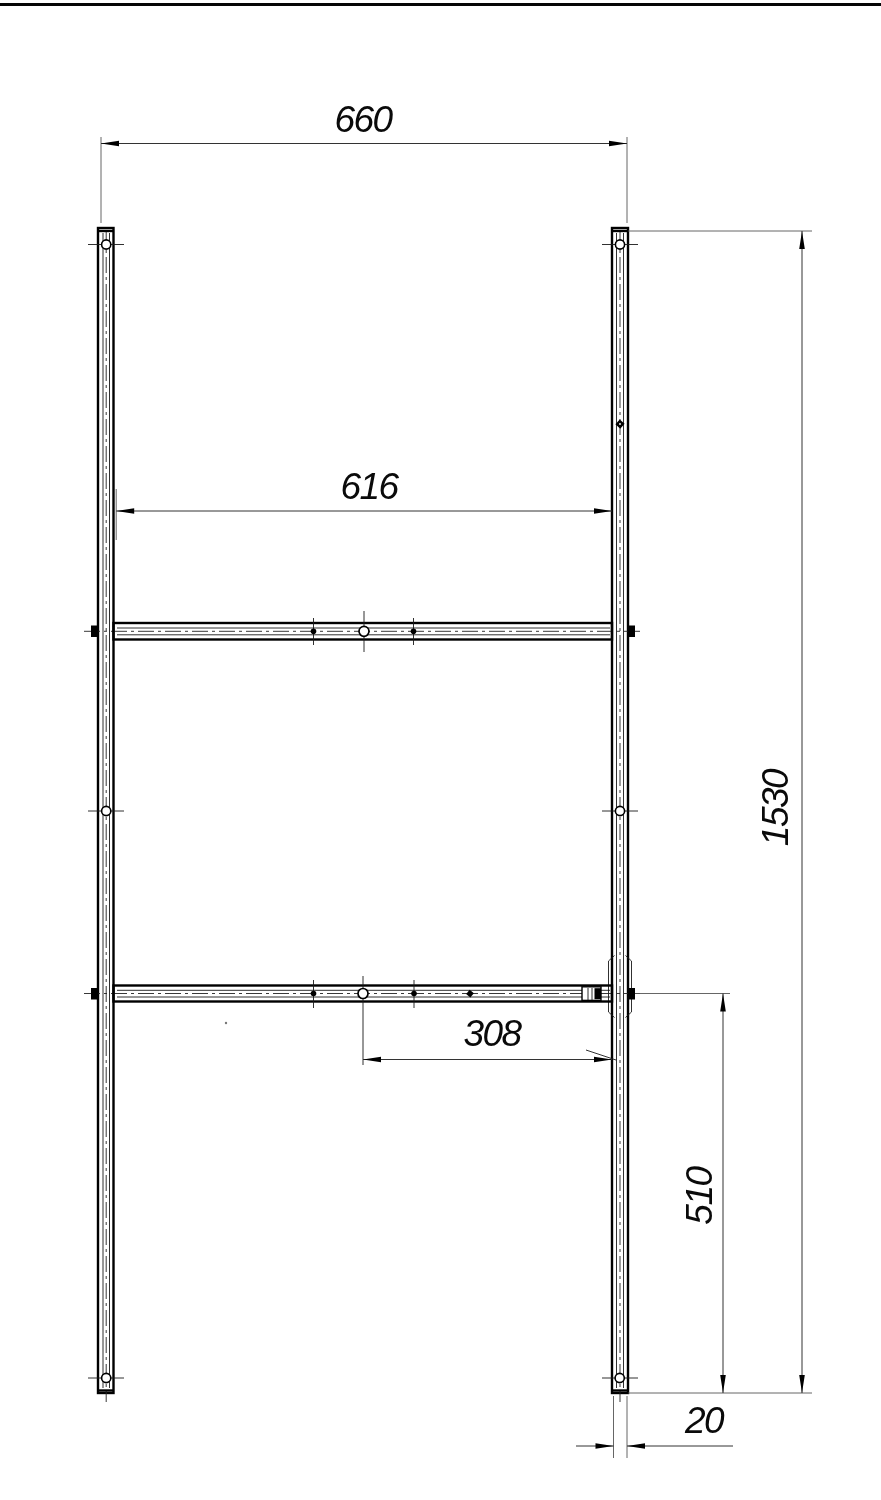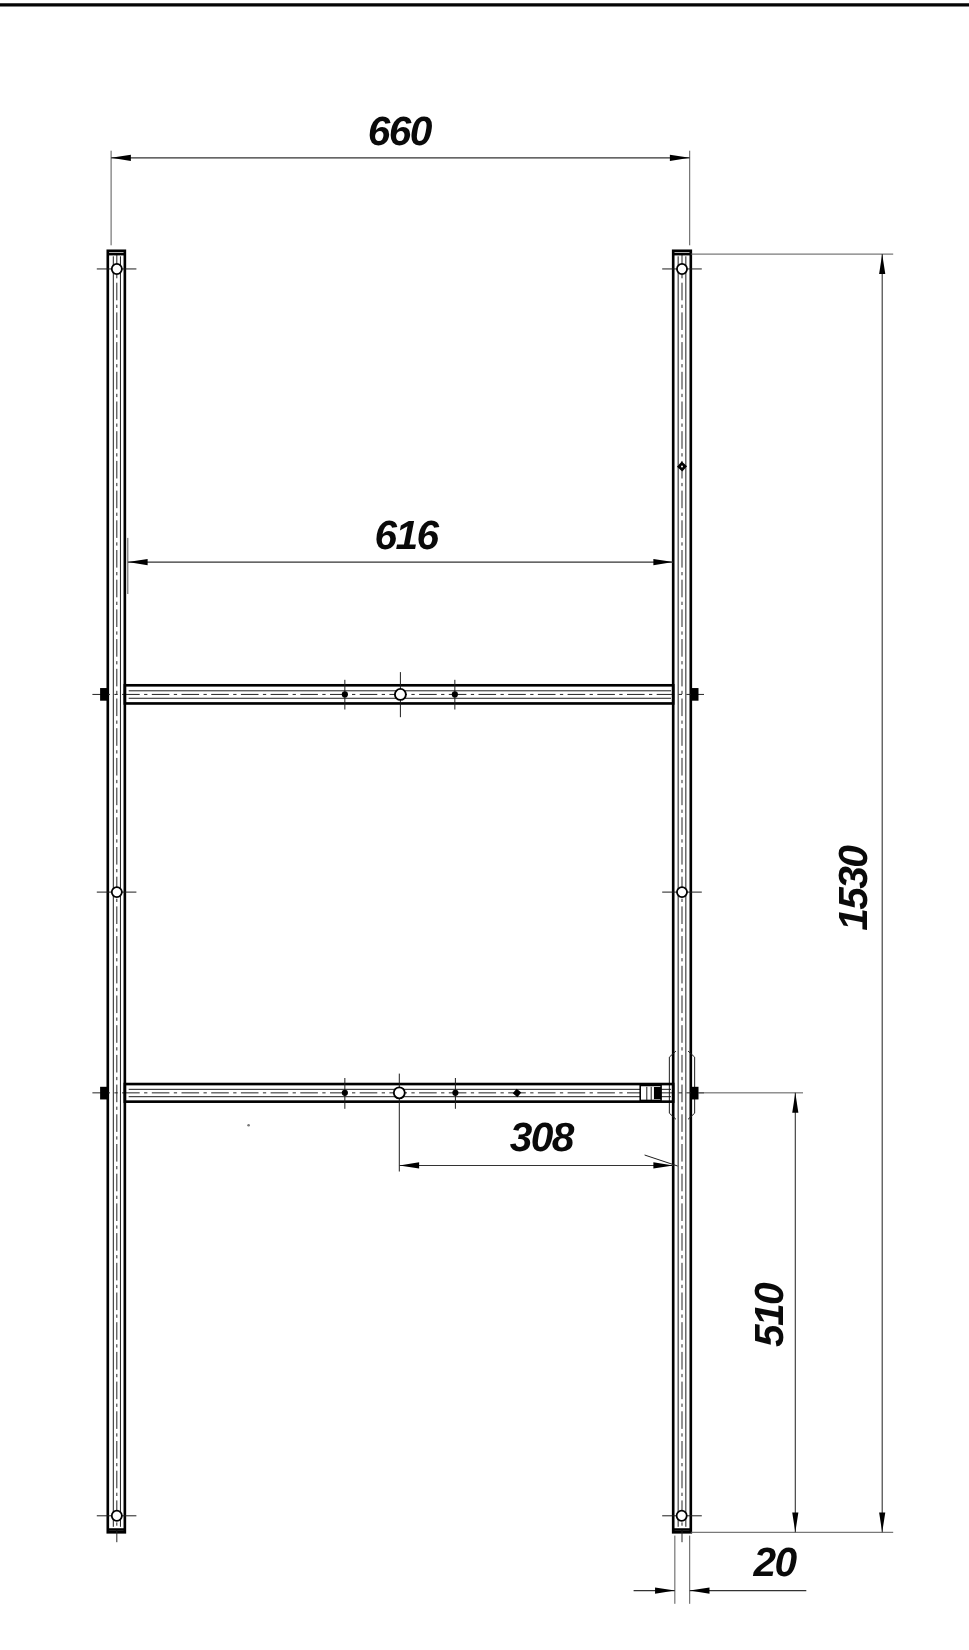--- a/index.html
+++ b/index.html
@@ -1,16 +1,16 @@
 <!DOCTYPE html>
 <html><head>
 <meta charset="utf-8">
 <style>
   html,body{margin:0;padding:0;background:#ffffff;}
-  .sheet{width:881px;height:1500px;position:relative;background:#ffffff;overflow:hidden;font-weight:bold;}
+  .sheet{width:881px;height:1500px;position:relative;background:#ffffff;overflow:hidden;}
   svg{display:block;}
   .dim-text{font-family:"Liberation Sans",sans-serif;font-style:italic;font-size:37px;letter-spacing:-1.5px;fill:#0a0a0a;}
   .thick{stroke:#000000;stroke-width:2.4;fill:none;}
   .thin{stroke:#1a1a1a;stroke-width:0.9;fill:none;}
   .dimline{stroke:#333333;stroke-width:1;fill:none;}
   .extline{stroke:#555555;stroke-width:0.9;fill:none;}
   .cl{stroke:#222222;stroke-width:0.9;fill:none;stroke-dasharray:16 4 3 4;}
   .arrow{fill:#000000;stroke:none;}
 </style>
 </head>

